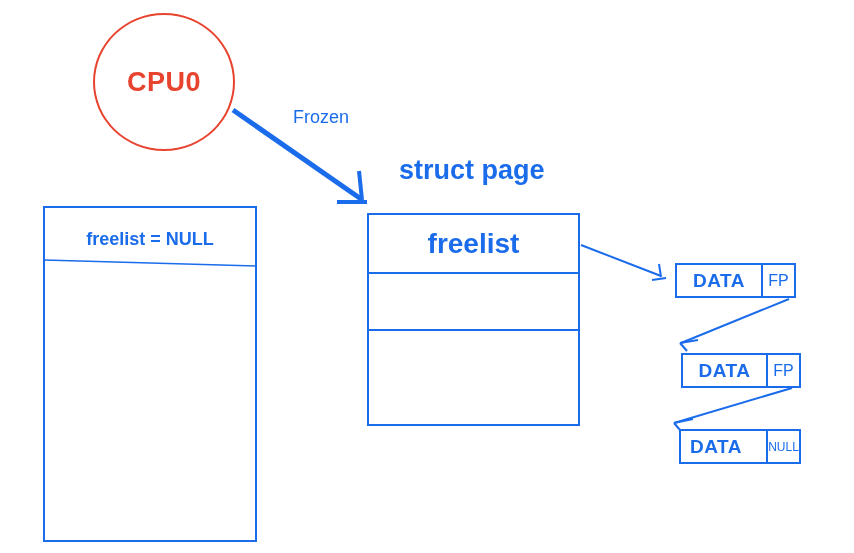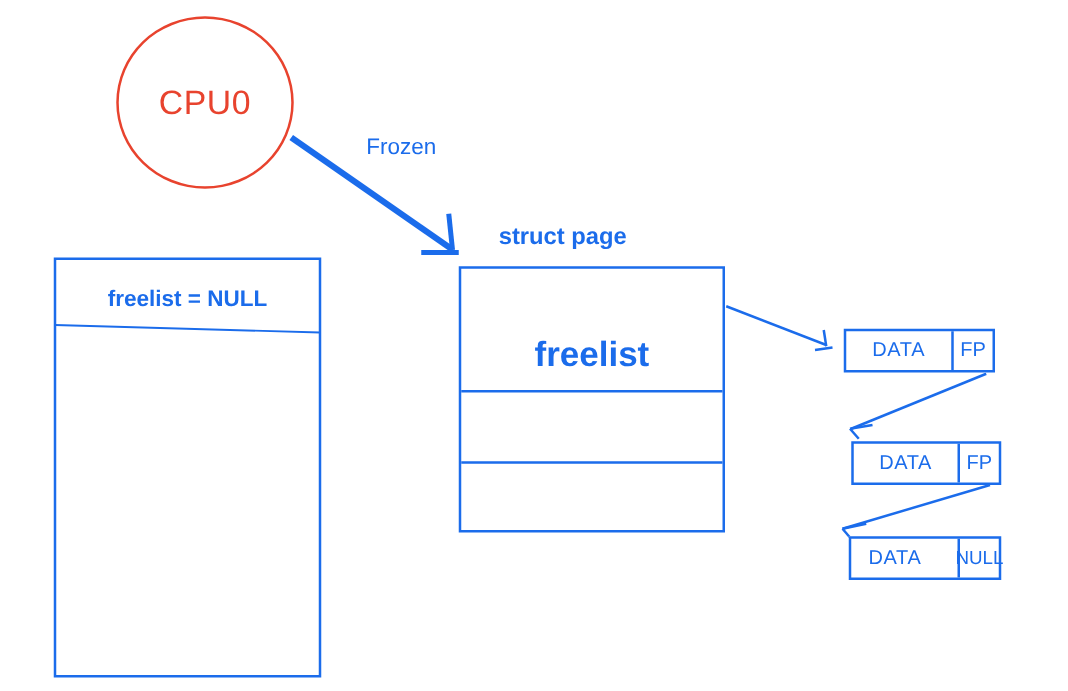--- a/index.html
+++ b/index.html
@@ -33,21 +33,21 @@
     width: 142px; height: 138px;
     border: 2.5px solid var(--red);
     border-radius: 50%;
     box-sizing: border-box;
     display: flex;
     align-items: center;
     justify-content: center;
   }
   .cpu-label {
     color: var(--red);
-    font-weight: normal;
+    font-weight: bold;
     font-size: 27px;
     letter-spacing: 0.5px;
   }
   .frozen {
     position: absolute;
     left: 293px; top: 107px;
     color: var(--blue);
     font-weight: normal;
     font-size: 18px;
   }
@@ -69,24 +69,24 @@
   .kmem-field {
     position: absolute;
     left: 0; right: 0; top: 21px;
     text-align: center;
     color: var(--blue);
     font-weight: bold;
     font-size: 18px;
   }
   .sp-title {
     position: absolute;
-    left: 399px; top: 174px;
-    color: var(--blue);
-    font-weight: bold;
-    font-size: 19px;
+    left: 399px; top: 154px;
+    color: var(--blue);
+    font-weight: bold;
+    font-size: 27px;
     line-height: 32px;
   }
   .sp-box {
     position: absolute;
     left: 367px; top: 213px;
     width: 213px; height: 213px;
     border: 2px solid var(--blue);
     box-sizing: border-box;
     display: flex;
     flex-direction: column;
@@ -96,21 +96,20 @@
   }
   .sp-row1 {
     height: 59px;
     border-bottom: 2px solid var(--blue);
     display: flex;
     align-items: center;
     justify-content: center;
     color: var(--blue);
     font-weight: bold;
     font-size: 28px;
-    margin-top: 40px;
   }
   .sp-row2 {
     height: 57px;
     border-bottom: 2px solid var(--blue);
   }
   .sp-row3 {
     flex: 1;
   }
   .obj {
     position: absolute;
@@ -122,37 +121,37 @@
   }
   .obj1 { left: 675px; top: 263px; width: 121px; }
   .obj2 { left: 681px; top: 353px; width: 120px; }
   .obj3 { left: 679px; top: 429px; width: 122px; }
   .obj-data {
     flex: 1;
     display: flex;
     align-items: center;
     justify-content: center;
     color: var(--blue);
-    font-weight: normal;
-    font-size: 16px;
+    font-weight: bold;
+    font-size: 19px;
     letter-spacing: 0.5px;
   }
   .obj-fp {
     width: 33px;
     border-left: 2px solid var(--blue);
     box-sizing: border-box;
     display: flex;
     align-items: center;
     justify-content: center;
     color: var(--blue);
     font-weight: normal;
     font-size: 16px;
   }
   .obj-fp.null {
-    font-size: 15px;
+    font-size: 12px;
     letter-spacing: 0px;
     margin-left: 15px;
   }
   svg line { stroke: var(--blue); }
 </style>
 </head>
 <body>
 
 <div class="canvas">
 

